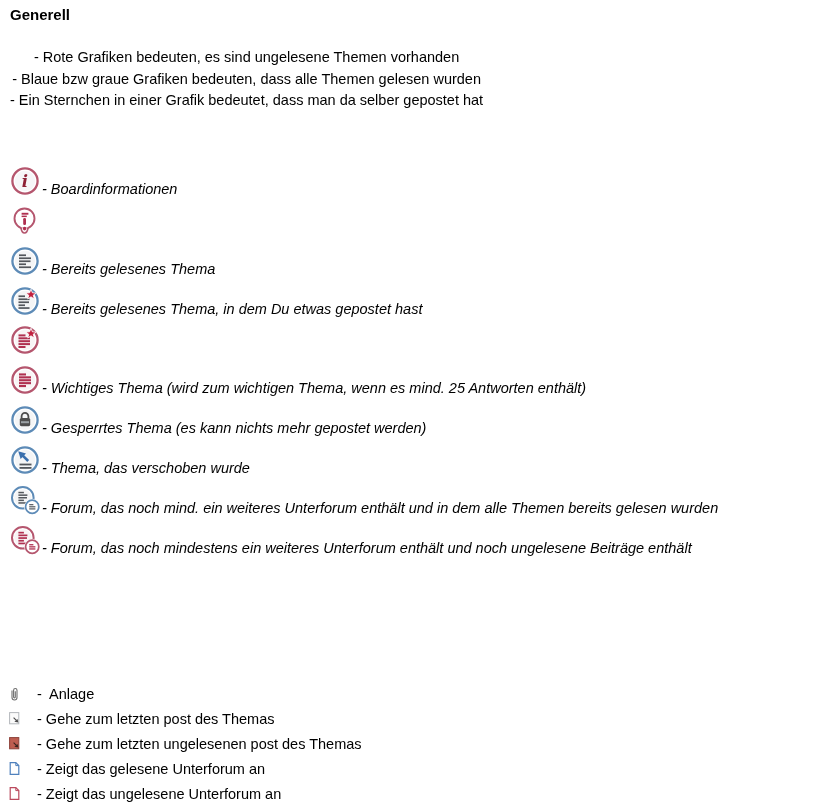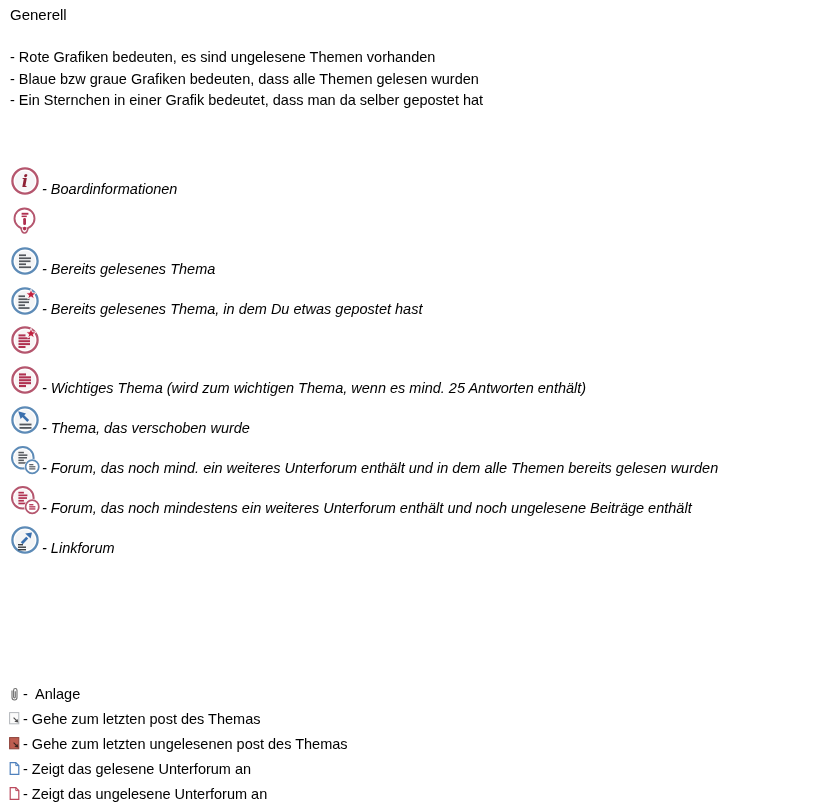--- a/index.html
+++ b/index.html
@@ -1,28 +1,28 @@
 <!DOCTYPE html>
 <html><head>
 <meta charset="utf-8">
 <style>
   html,body{margin:0;padding:0;background:#ffffff;}
   .page{
     position:relative;width:833px;height:806px;background:#ffffff;
     font-family:"Liberation Sans",sans-serif;color:#000;overflow:hidden;
   }
-  .title{position:absolute;left:10px;top:6px;font-size:15px;font-weight:normal;}
-  .intro{position:absolute;left:10px;top:47px;font-size:14.5px;line-height:21.6px;}
+  .title{position:absolute;left:10px;top:6px;font-size:15px;font-weight:bold;}
+  .intro{position:absolute;left:10px;top:47px;font-size:14.5px;line-height:21.6px;text-align:center;}
   .intro div{white-space:pre;}
   .legend{position:absolute;left:10px;top:166px;}
   .legend-row{display:flex;align-items:flex-end;gap:2px;height:30px;margin-bottom:9.85px;}
   .legend-row svg{flex:0 0 auto;display:block;}
   .legend-label{font-size:14.5px;line-height:17px;margin-bottom:-2px;white-space:pre;font-style:italic;}
   .small-legend{position:absolute;left:8px;top:686px;}
-  .small-row{display:flex;align-items:center;gap:2px;height:16px;margin-bottom:8.9px;}
+  .small-row{display:flex;align-items:center;gap:16px;height:16px;margin-bottom:8.9px;}
   .small-row svg{flex:0 0 auto;display:block;}
   .small-label{font-size:14.5px;white-space:pre;}
 </style>
 </head>
 <body>
 
 <div class="page">
 
   <div class="title">Generell</div>
 
@@ -109,20 +109,30 @@
           <rect x="9" y="8.4" width="7" height="2.1"></rect>
           <rect x="9" y="11.3" width="12" height="2.1"></rect>
           <rect x="9" y="14.2" width="12" height="2.1"></rect>
           <rect x="9" y="17.1" width="12" height="2.1"></rect>
           <rect x="9" y="20" width="7" height="2.1"></rect>
         </g>
       </svg>
       <span class="legend-label">- Wichtiges Thema (wird zum wichtigen Thema, wenn es mind. 25 Antworten enthält)</span>
     </div>
 
+    <div class="legend-row">
+      <svg width="30" height="30" viewBox="0 0 30 30">
+        <circle cx="15" cy="15" r="12.6" fill="#ffffff" stroke="#5d8bb7" stroke-width="2.3"></circle>
+        <circle cx="15" cy="15" r="10.2" fill="#f4f5f6"></circle>
+        <path d="M11.6 13.6 v-2.4 a3.4 3.4 0 0 1 6.8 0 v2.4" fill="none" stroke="#4d4d4d" stroke-width="1.8"></path>
+        <rect x="9.8" y="13" width="10.4" height="8.2" rx="1.6" fill="#4d4d4d"></rect>
+        <rect x="11" y="16.2" width="8" height="2" fill="#9aa0a4"></rect>
+      </svg>
+      <span class="legend-label">- Gesperrtes Thema (es kann nichts mehr gepostet werden)</span>
+    </div>
 
     <div class="legend-row">
       <svg width="30" height="30" viewBox="0 0 30 30">
         <circle cx="15" cy="15" r="12.6" fill="#ffffff" stroke="#5d8bb7" stroke-width="2.3"></circle>
         <circle cx="15" cy="15" r="10.2" fill="#f4f5f6"></circle>
         <line x1="18.2" y1="16" x2="12.5" y2="10.3" stroke="#3a6fad" stroke-width="2.6"></line>
         <path d="M8.2 6.2 L16 8.6 L10.6 14 Z" fill="#3a6fad"></path>
         <g fill="#53575c">
           <rect x="9.5" y="18.6" width="12" height="1.8"></rect>
           <rect x="9.5" y="22" width="12" height="1.8"></rect>
@@ -168,34 +178,20 @@
         <circle cx="22.2" cy="21.8" r="6.6" fill="#ffffff" stroke="#b5566e" stroke-width="1.7"></circle>
         <g fill="#b03050">
           <rect x="19.2" y="19.1" width="4.2" height="1.3"></rect>
           <rect x="19.2" y="21.2" width="6.2" height="1.3"></rect>
           <rect x="19.2" y="23.3" width="6.2" height="1.3"></rect>
         </g>
       </svg>
       <span class="legend-label">- Forum, das noch mindestens ein weiteres Unterforum enthält und noch ungelesene Beiträge enthält</span>
     </div>
 
-    <div class="legend-row">
-      <svg width="30" height="30" viewBox="0 0 30 30">
-        <circle cx="15" cy="15" r="12.6" fill="#ffffff" stroke="#5d8bb7" stroke-width="2.3"></circle>
-        <circle cx="15" cy="15" r="10.2" fill="#f4f5f6"></circle>
-        <line x1="11.8" y1="18.2" x2="17.2" y2="12.6" stroke="#3a6fad" stroke-width="2.8"></line>
-        <path d="M22 7.4 L20.6 13.6 L15.2 8.6 Z" fill="#3a6fad"></path>
-        <g fill="#3a3d40">
-          <rect x="8" y="19" width="5" height="1.4"></rect>
-          <rect x="8" y="21.5" width="8" height="1.4"></rect>
-          <rect x="8" y="24" width="8" height="1.4"></rect>
-        </g>
-      </svg>
-      <span class="legend-label">- Linkforum</span>
-    </div>
 
   </div>
 
   <div class="small-legend">
 
     <div class="small-row">
       <svg width="13" height="15" viewBox="0 0 13 15">
         <path d="M4 3.6 v6.9 a2.5 2.5 0 0 0 5 0 V3.2 a1.7 1.7 0 0 0 -3.4 0 v6.8 a0.85 0.85 0 0 0 1.7 0 V4.2" fill="none" stroke="#6e6e6e" stroke-width="1.1"></path>
       </svg>
       <span class="small-label">-  Anlage</span>

